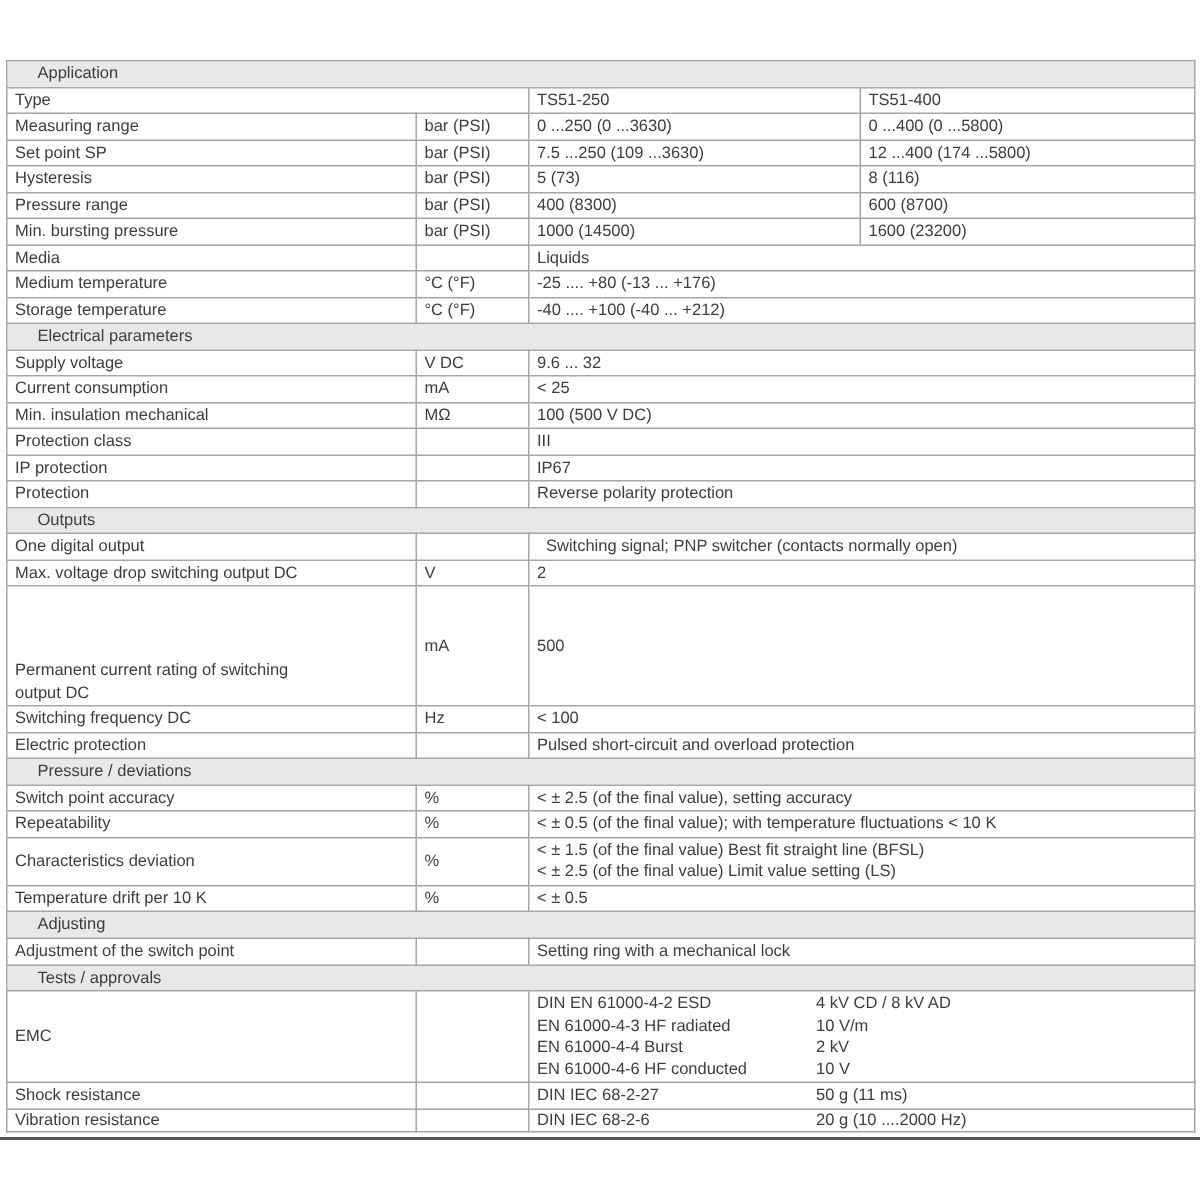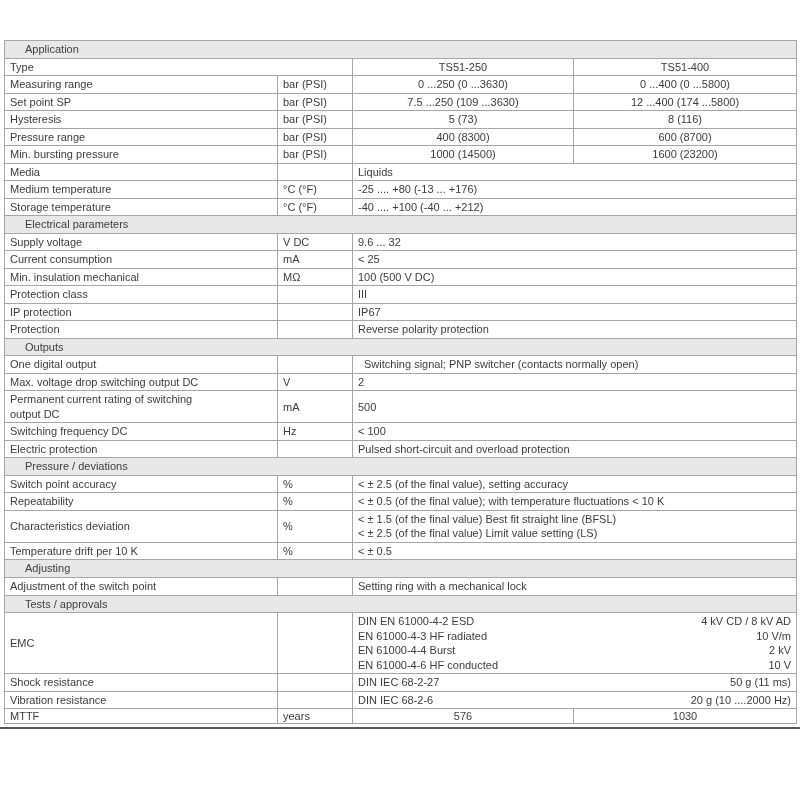--- a/index.html
+++ b/index.html
@@ -32,27 +32,27 @@
     font-size:11px;
     line-height:1.32;
     height:16px;
     vertical-align:middle;
     overflow:hidden;
   }
   td.section{
     background:var(--section-bg);
     padding-left:20px;
   }
-  td.center{text-align:center;}
+  td.center{text-align:left;}
   td.indent{padding-left:11px;margin-left:16px;}
-  td.param .narrow{max-width:198px;}
+  td.param .narrow{max-width:198px;margin-top:48px;}
   tr:last-child td{height:11px;line-height:1.1;}
   .pair{display:flex;}
   .pair-label{width:186px;flex:none;}
-  .pair-value{flex:1;text-align:right;}
+  .pair-value{flex:1;}
   .bottom-rule{
     width:800px;height:2px;background:var(--rule);margin-top:3px;
   }
 </style>
 </head>
 <body>
 
 <div class="page">
   <table class="spec-table">
     <colgroup>
@@ -284,22 +284,16 @@
         <tr>
           <td class="param">Vibration resistance</td>
           <td class="unit"></td>
           <td colspan="2">
             <div class="pair">
               <span class="pair-label">DIN IEC 68-2-6</span>
               <span class="pair-value">20 g (10 ....2000 Hz)</span>
             </div>
           </td>
         </tr>
-        <tr>
-          <td class="param" colspan="1">MTTF</td>
-          <td class="unit">years</td>
-          <td class="center">576</td>
-          <td class="center">1030</td>
-        </tr>
       </tbody>
   </table>
   <div class="bottom-rule"></div>
 </div>
 
 </body></html>

